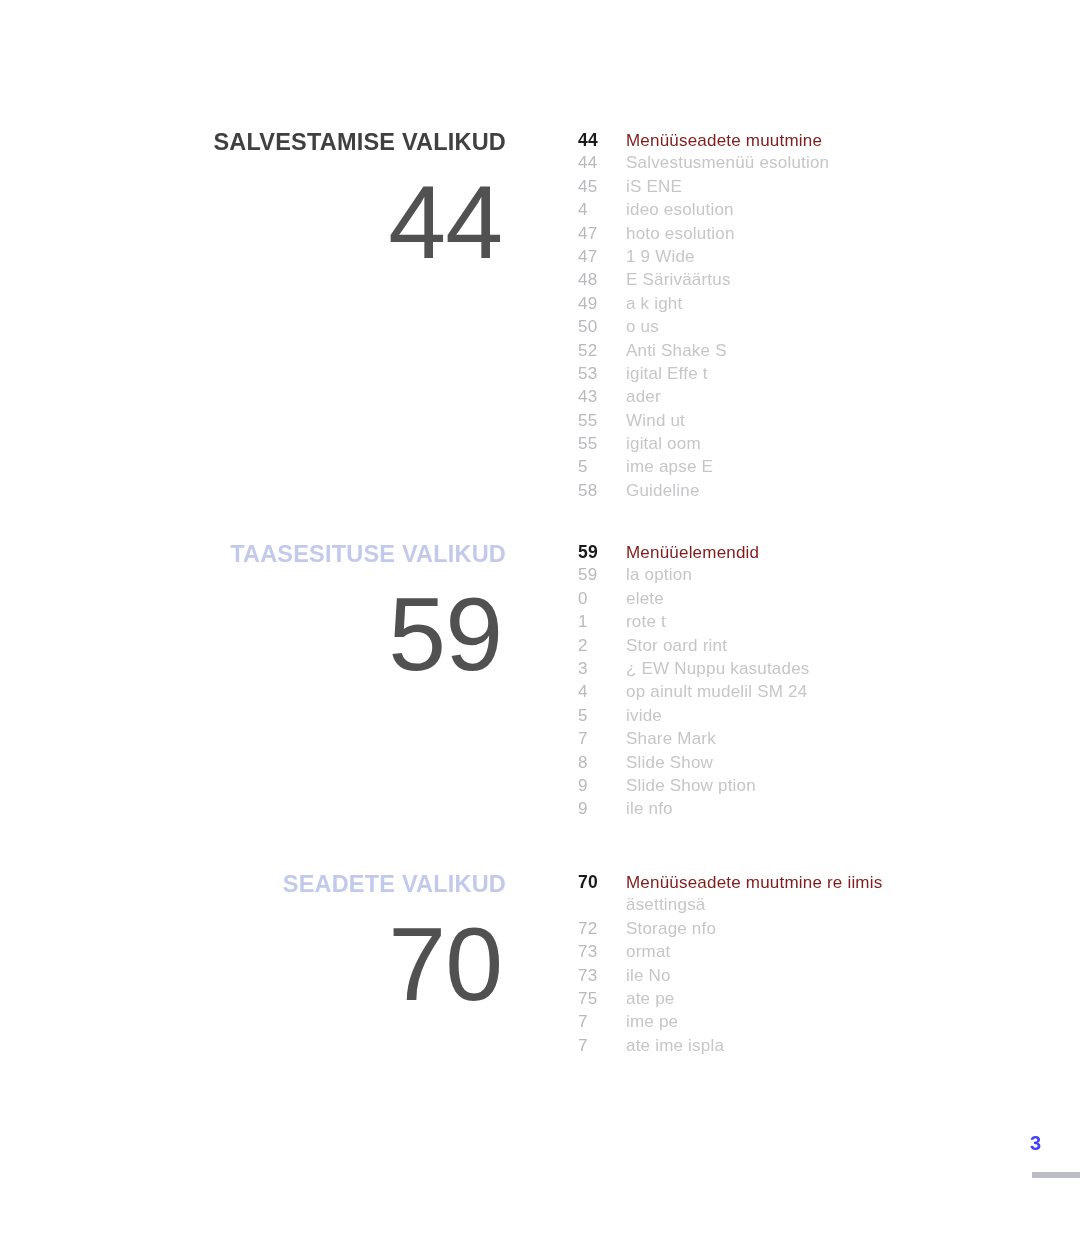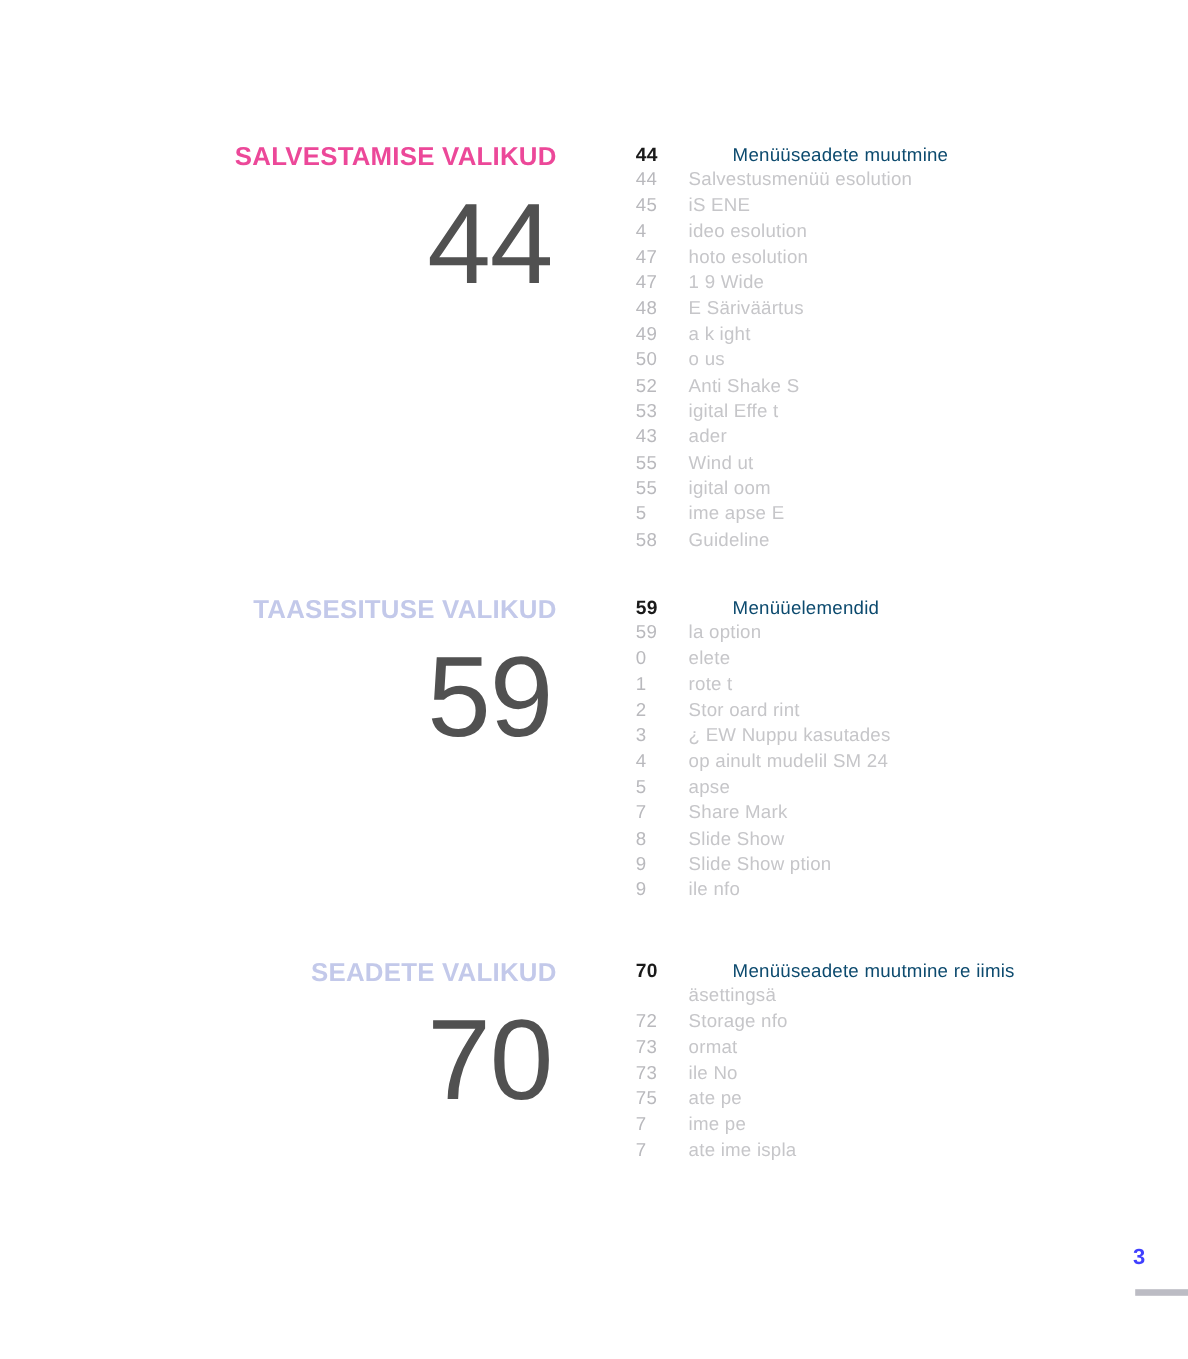--- a/index.html
+++ b/index.html
@@ -40,21 +40,21 @@
     text-align: right;
   }
   .sec-heading {
     font-size: 23.5px;
     font-weight: bold;
     letter-spacing: 0.2px;
     line-height: 1.1;
     padding-right: 14px;
     white-space: nowrap;
   }
-  .sec-heading.dark  { color: #ec4899; }
+  .sec-heading.dark  { color: #404040; }
   .sec-heading.light { color: #c3c9ea; }
 
   .big-number {
     font-size: 104px;
     font-weight: 300;
     color: #515151;
     line-height: 1.0;
     letter-spacing: -1px;
     padding-right: 18px;
     margin-top: 14px;
@@ -84,22 +84,21 @@
     font-size: 17px;
     color: #c6c6c9;
     letter-spacing: 0.2px;
   }
   .toc-row.head .toc-num {
     font-weight: bold;
     color: #1a1a1a;
     font-size: 17.5px;
   }
   .toc-row.head .toc-label {
-    color: #0c4a6e;
-    margin-left: 40px;
+    color: #7f1d1d;
   }
   .toc-row.cont .toc-num { color: transparent; }
 
   
   .gear-icon {
     display: inline-block;
     margin-left: 30px;
     vertical-align: middle;
     position: relative;
     top: 2px;
@@ -237,21 +236,21 @@
       <div class="toc-row">
         <span class="toc-num">3</span>
         <span class="toc-label">¿  EW Nuppu kasutades</span>
       </div>
       <div class="toc-row">
         <span class="toc-num">4</span>
         <span class="toc-label"> op       ainult mudelil SM   24</span>
       </div>
       <div class="toc-row">
         <span class="toc-num">5</span>
-        <span class="toc-label"> apse</span>
+        <span class="toc-label"> ivide</span>
       </div>
       <div class="toc-row">
         <span class="toc-num">7</span>
         <span class="toc-label"> Share Mark</span>
       </div>
       <div class="toc-row">
         <span class="toc-num">8</span>
         <span class="toc-label">Slide  Show</span>
       </div>
       <div class="toc-row">

